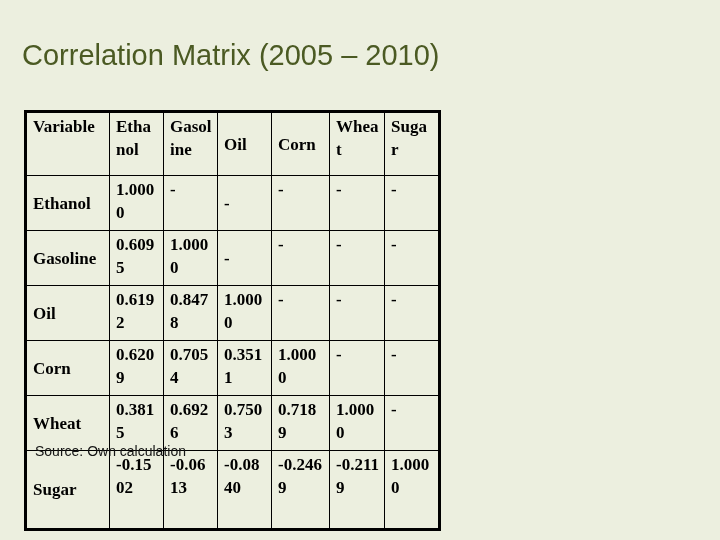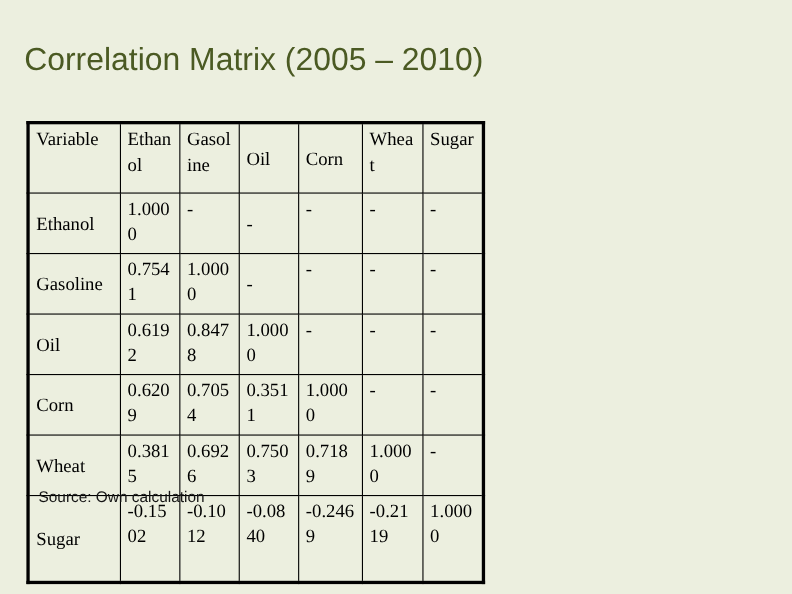--- a/index.html
+++ b/index.html
@@ -48,21 +48,21 @@
     color: #000000;
     border: 3px solid #000000;
     background: #ecefdf;
   }
 
   #matrix-table td, #matrix-table th {
     border: 1px solid #000000;
     padding: 2px 5px 2px 6px;
     vertical-align: top;
     text-align: left;
-    font-weight: normal;
+    font-weight: bold;
     background: #ecefdf;
     word-wrap: break-word;
     overflow-wrap: break-word;
     word-break: break-all;
   }
 
   
   col.c-var  { width: 84px; }
   col.c-eth  { width: 54px; }
   col.c-gas  { width: 54px; }
@@ -138,21 +138,21 @@
         <td class="rowlabel">Ethanol</td>
         <td>1.0000</td>
         <td>-</td>
         <td class="cell-mid">-</td>
         <td>-</td>
         <td>-</td>
         <td>-</td>
       </tr>
       <tr>
         <td class="rowlabel">Gasoline</td>
-        <td>0.7541</td>
+        <td>0.6095</td>
         <td>1.0000</td>
         <td class="cell-mid">-</td>
         <td>-</td>
         <td>-</td>
         <td>-</td>
       </tr>
       <tr>
         <td class="rowlabel">Oil</td>
         <td>0.6192</td>
         <td>0.8478</td>
@@ -175,21 +175,21 @@
         <td>0.3815</td>
         <td>0.6926</td>
         <td>0.7503</td>
         <td>0.7189</td>
         <td>1.0000</td>
         <td>-</td>
       </tr>
       <tr class="r-last">
         <td class="rowlabel">Sugar</td>
         <td>-0.1502</td>
-        <td>-0.1012</td>
+        <td>-0.0613</td>
         <td>-0.0840</td>
         <td>-0.2469</td>
         <td>-0.2119</td>
         <td>1.0000</td>
       </tr>
     </tbody>
   </table>
 
   <div id="source-note">Source: Own calculation</div>
 

